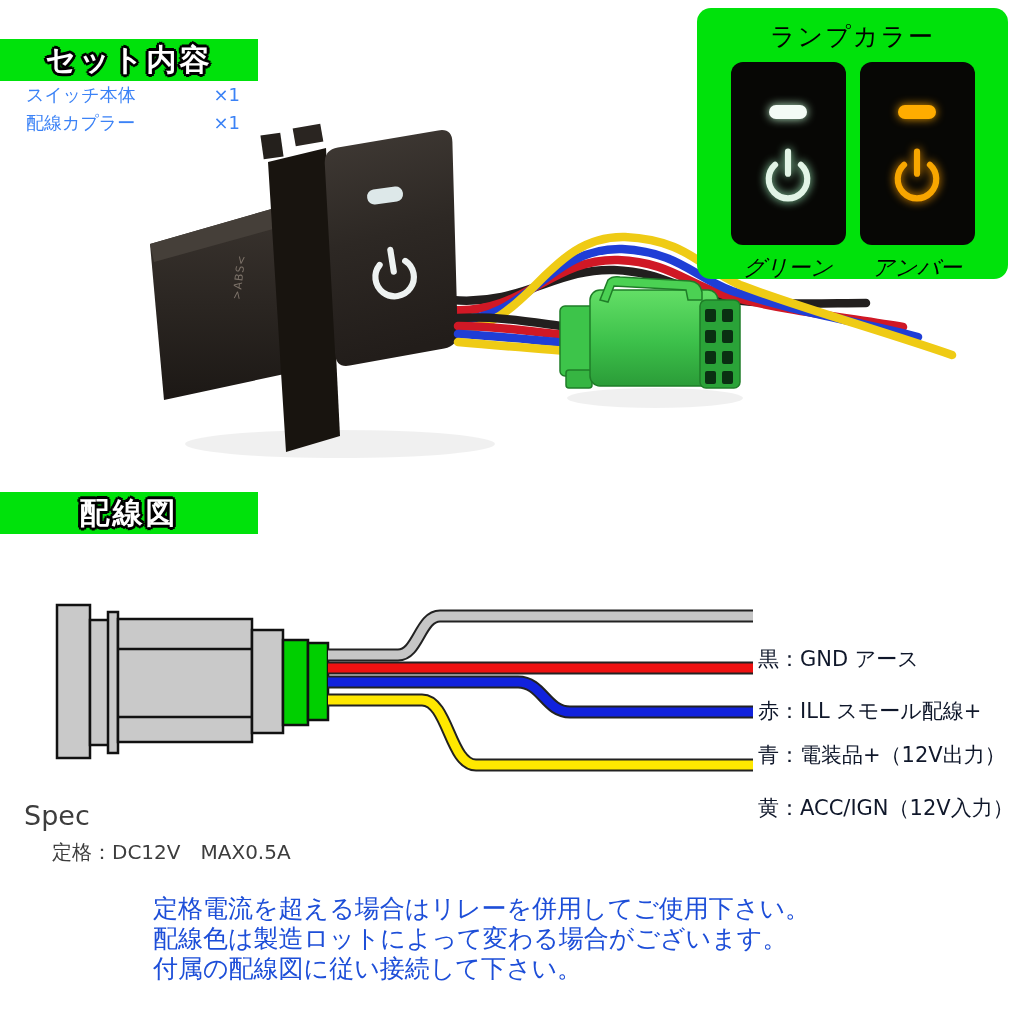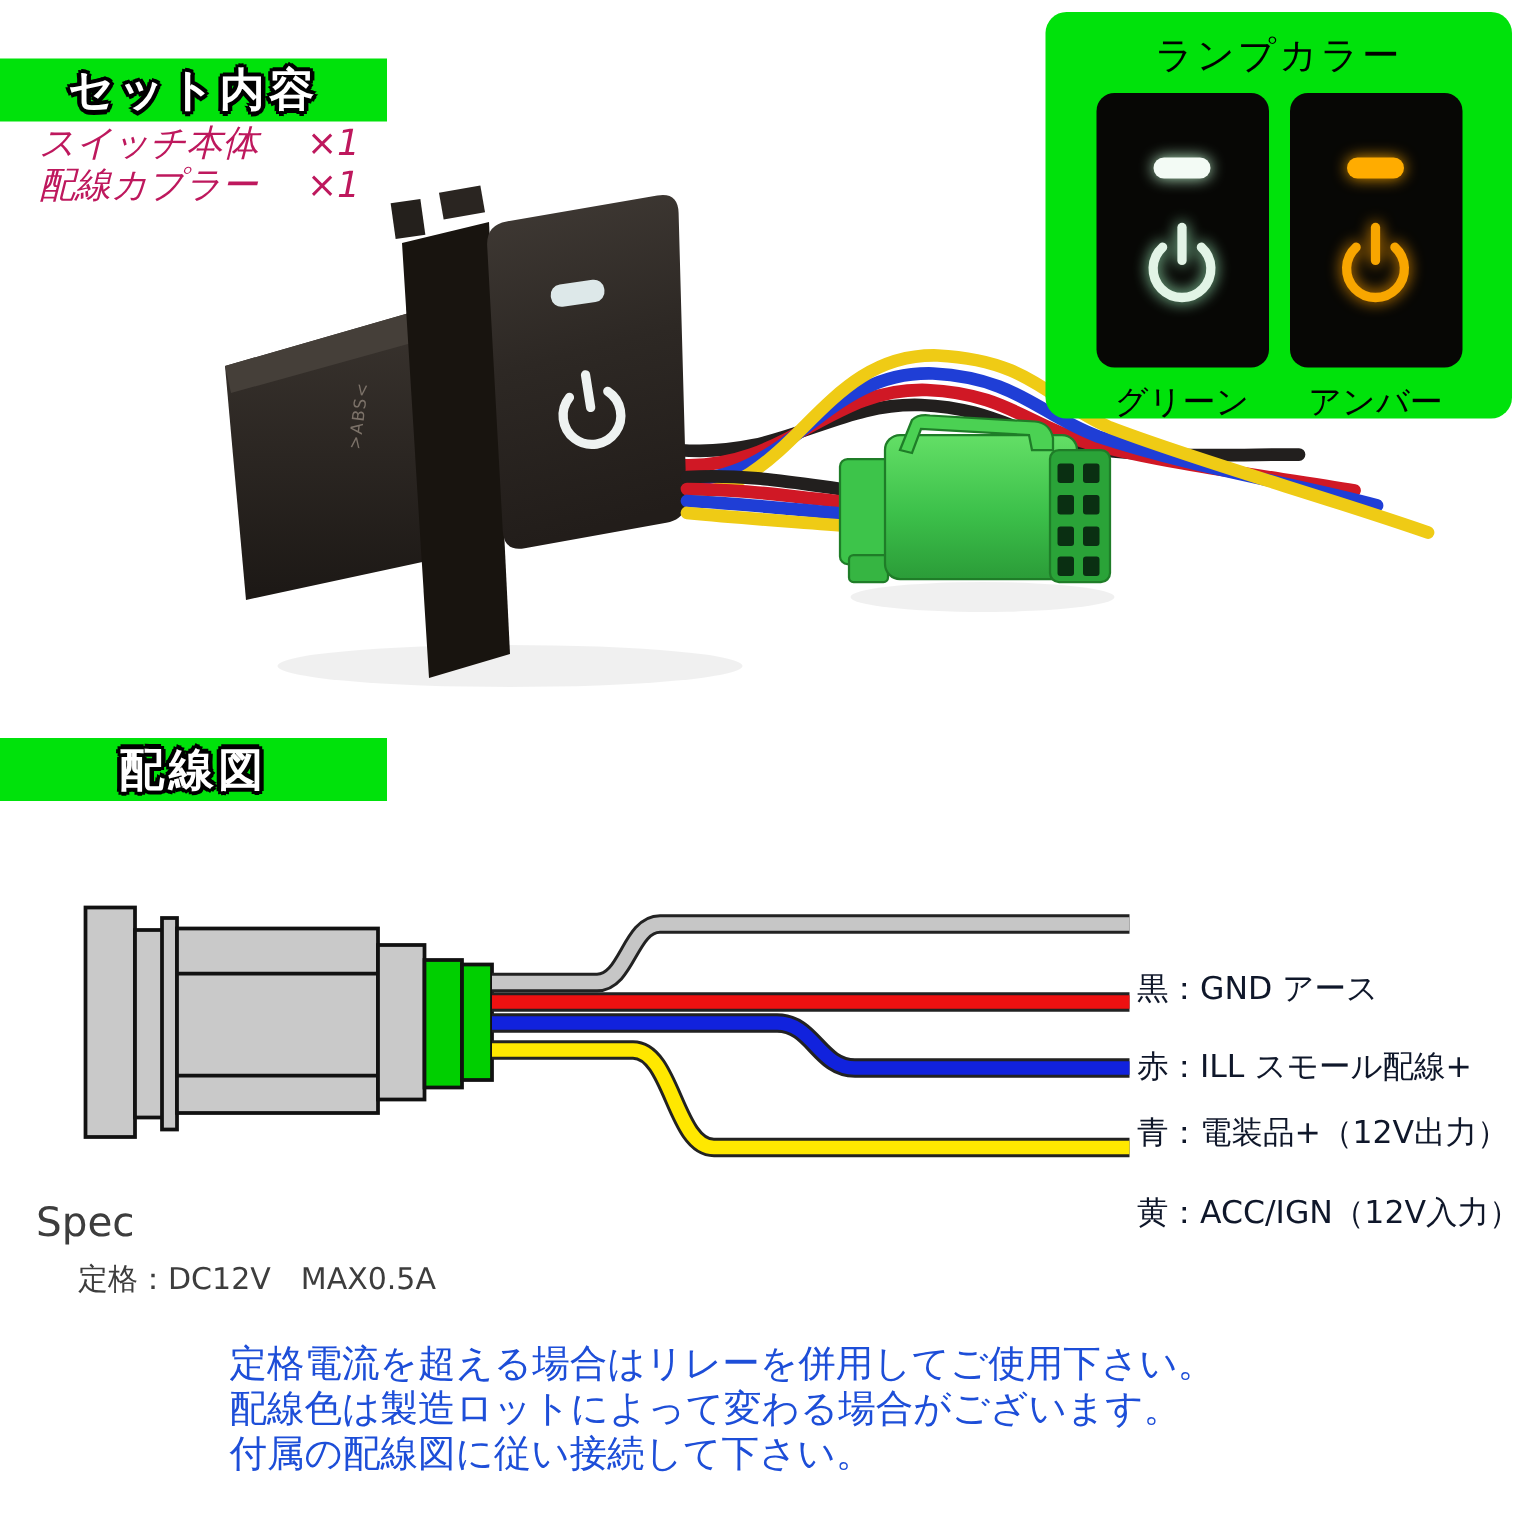--- a/index.html
+++ b/index.html
@@ -16,38 +16,38 @@
   }
   .banner span{
     font-size:30px;font-weight:bold;color:#ffffff;letter-spacing:3px;white-space:nowrap;
     text-shadow:3px 0 0 #000,-3px 0 0 #000,0 3px 0 #000,0 -3px 0 #000,
                 2px 2px 0 #000,-2px 2px 0 #000,2px -2px 0 #000,-2px -2px 0 #000;
   }
   .banner-set{top:11px;margin-top:28px;}
   .banner-wiring{top:492px;}
 
   
-  .set-items{position:absolute;left:26px;top:81px;width:214px;color:#be185d;font-size:24px;font-style:italic;}
+  .set-items{position:absolute;left:26px;top:81px;width:214px;color:#3b82f6;font-size:18px;}
   .set-row{display:flex;justify-content:space-between;line-height:28px;white-space:nowrap;}
 
   
   .lamp-panel{
     position:absolute;left:697px;top:8px;width:311px;height:271px;
     background:#00e20b;border-radius:14px;
   }
   .lamp-title{margin-top:12px;text-align:center;font-size:25px;color:#000;letter-spacing:2px;}
   .tiles{display:flex;justify-content:center;gap:14px;margin-top:9px;}
   .tile{width:115px;height:183px;background:#070705;border-radius:12px;position:relative;}
   .tile .bar{position:absolute;top:43px;left:50%;transform:translateX(-50%);width:38px;height:14px;border-radius:7px;}
   .bar-green{background:#f3fbf5;box-shadow:0 0 10px rgba(200,255,215,.95);}
   .bar-amber{background:#ffac00;box-shadow:0 0 10px rgba(255,170,0,.9);}
   .tile svg.power{position:absolute;top:80px;left:50%;transform:translateX(-50%);width:66px;height:66px;}
   .power-green{color:#e2f4e6;filter:drop-shadow(0 0 5px rgba(170,255,200,.9));}
   .power-amber{color:#f8a600;filter:drop-shadow(0 0 5px rgba(255,160,0,.9));}
-  .tile-labels{display:flex;justify-content:center;gap:14px;margin-top:8px;}
+  .tile-labels{display:flex;justify-content:center;gap:14px;margin-top:8px;font-style:italic;}
   .tile-labels span{width:115px;text-align:center;font-size:22px;color:#000;white-space:nowrap;}
 
   
   .wire-label{position:absolute;left:758px;font-size:21px;line-height:26px;color:#0f172a;white-space:nowrap;margin-top:43px;}
 
   
   .spec-heading{position:absolute;left:24px;top:800px;font-size:27px;color:#3d3d3d;}
   .spec-rating{position:absolute;left:52px;top:839px;font-size:20px;color:#3d3d3d;white-space:nowrap;}
 
   

